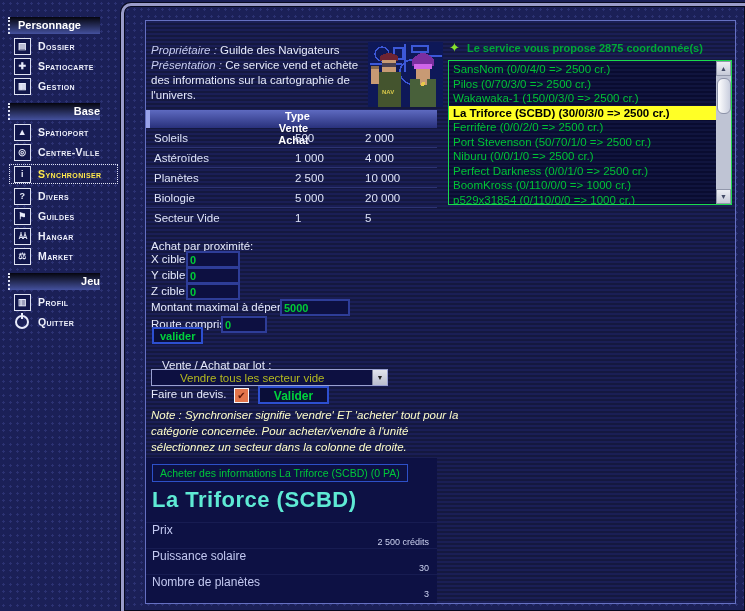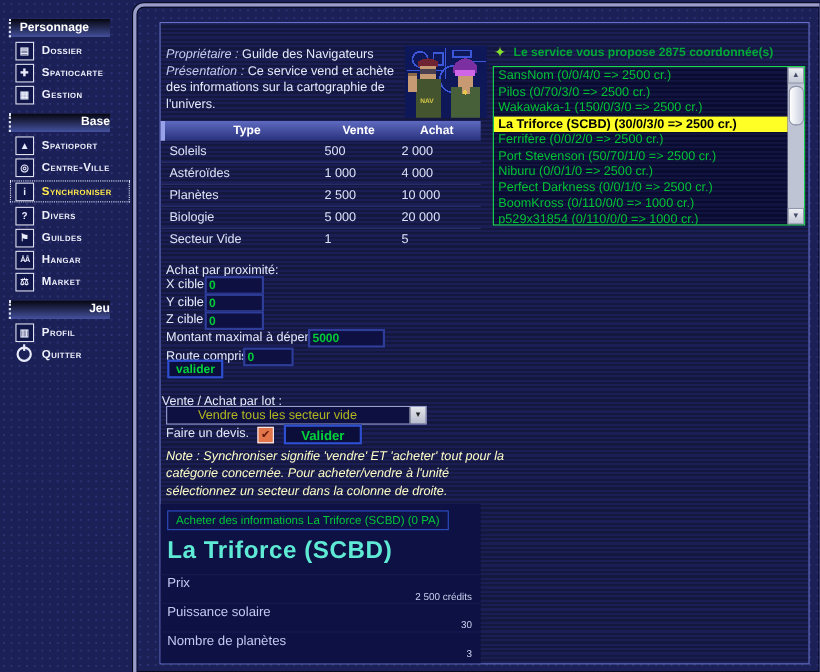--- a/index.html
+++ b/index.html
@@ -45,39 +45,39 @@
   .tab.inactive{flex:1;background:#181c4b;color:#9098c0;}
 
   
   .info-block{position:absolute;left:5px;top:22px;width:216px;font-size:11.5px;line-height:15px;color:#e6eafc;}
   .info-label{font-style:italic;color:#c6cbf0;}
   .portrait{position:absolute;left:222px;top:21px;width:75px;height:65px;}
 
   
   .price-table{position:absolute;left:0;top:89px;width:291px;}
   .pt-head{height:18px;display:flex;align-items:center;background:linear-gradient(#5e6ac0,#29317c);
-    border-left:4px solid #98a2ea;font-weight:bold;font-size:11px;color:#ffffff;box-sizing:border-box;}
+    border-left:4px solid #98a2ea;font-weight:bold;font-size:11px;color:#ffffff;box-sizing:border-box;flex-direction:column;}
   .pt-head .c1{width:141px;text-align:center;}
   .pt-row{height:19px;display:flex;align-items:center;font-size:11.5px;color:#dde2f8;border-top:1px solid #2c3370;}
   .pt-row:first-child{border-top:none;}
   .c1{width:145px;padding-left:8px;box-sizing:border-box;}
   .c2{width:70px;padding-left:4px;box-sizing:border-box;}
   .c3{width:72px;padding-left:4px;box-sizing:border-box;}
   .pt-head .c2,.pt-head .c3{text-align:center;padding-left:0;}
 
   
   .prox-title{position:absolute;left:5px;top:219px;font-size:11.5px;}
   .prox-row{position:absolute;left:5px;height:15px;font-size:11.5px;}
   .g-input{position:absolute;top:-2px;height:13px;background:#0d1041;border:2px solid #2e3d98;
     color:#00cb37;font-family:"Liberation Sans",sans-serif;font-size:11px;font-weight:bold;padding:0 2px;}
   .btn{background:#0a0e38;border:2px solid #2d4fd0;color:#00d23c;font-weight:bold;
     font-family:"Liberation Sans",sans-serif;cursor:pointer;}
 
   
-  .batch-title{position:absolute;left:1px;top:338px;font-size:11.5px;}
+  .batch-title{position:absolute;left:16px;top:338px;font-size:11.5px;}
   .g-select{position:absolute;left:5px;top:348px;width:237px;height:17px;border:1px solid #99a0d0;
     background:#0d1041;display:flex;align-items:center;cursor:pointer;box-sizing:border-box;}
   .g-select .sel-text{flex:1;padding-left:4px;color:#b3b81f;font-size:11.5px;white-space:nowrap;overflow:hidden;margin-left:24px;}
   .sel-arrow{width:14px;height:100%;background:linear-gradient(#e3e5ec,#b9bdcd);border-left:1px solid #80849a;
     display:flex;align-items:center;justify-content:center;font-size:7px;color:#222;}
   .devis-row{position:absolute;left:5px;top:367px;height:18px;font-size:11.5px;}
   .g-checkbox{position:absolute;left:83px;top:0px;width:13px;height:13px;background:#e3754b;
     border:1px solid #f2f4fc;color:#5c1507;font-size:10px;line-height:13px;text-align:center;cursor:pointer;}
   .valider-big{position:absolute;left:107px;top:-2px;width:71px;height:18px;font-size:12px;}
   .note-text{position:absolute;left:5px;top:386px;width:314px;font-style:italic;font-size:11.5px;

